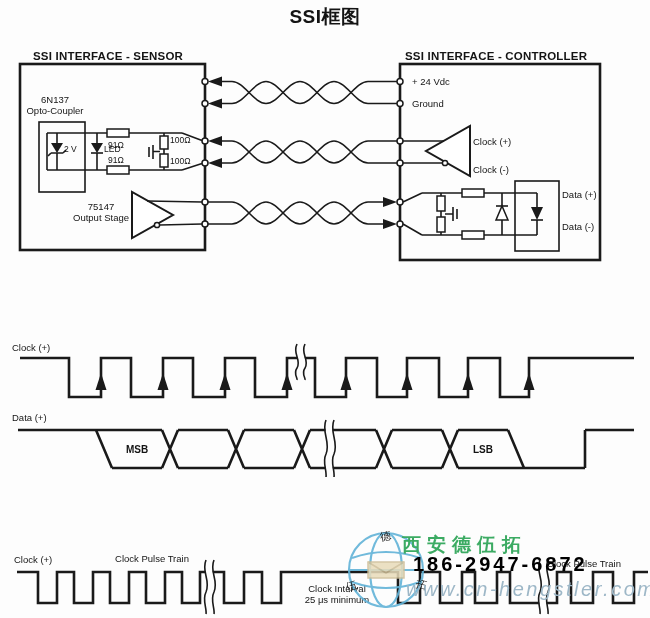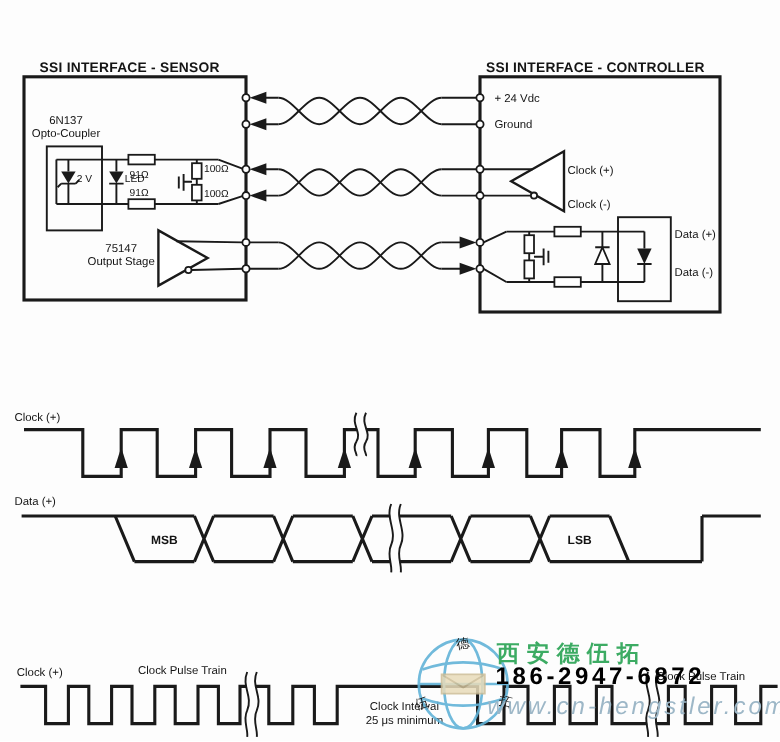--- a/index.html
+++ b/index.html
@@ -22,32 +22,33 @@
   .wavetxt{font-size:10px;font-weight:bold;}
   .wire{stroke:#1a1a1a;stroke-width:1.6;fill:none;}
   .wave{stroke:#1a1a1a;stroke-width:2.6;fill:none;stroke-linejoin:miter;}
   .box{stroke:#1a1a1a;stroke-width:2.6;fill:none;}
   .comp{stroke:#1a1a1a;stroke-width:1.5;fill:#ffffff;}
   .solid{fill:#1a1a1a;stroke:none;}
   .term{fill:#ffffff;stroke:#1a1a1a;stroke-width:1.5;}
   .squig{stroke:#1a1a1a;stroke-width:1.6;fill:none;}
   .squigband{stroke:#fdfdfd;stroke-width:7;fill:none;}
   .wm{position:absolute;left:330px;top:526px;width:320px;height:92px;}
-  .wm-company{position:absolute;left:84px;top:6px;font-size:19px;font-weight:bold;
+  .wm-company{position:absolute;left:72px;top:6px;font-size:19px;font-weight:bold;
     color:#3cab63;letter-spacing:6px;white-space:nowrap;}
   .wm-phone{position:absolute;left:83px;top:27px;font-size:20px;font-weight:bold;
     color:#000000;letter-spacing:3px;white-space:nowrap;}
   .wm-site{position:absolute;left:76px;top:52px;font-size:20px;
     color:#9db7c7;letter-spacing:2.5px;white-space:nowrap;font-style:italic;}
 </style>
 </head>
 <body>
 
 <div class="page">
 
+  <div class="title" id="title-block">SSI框图</div>
 
   <svg style="top:48px" width="650" height="240" viewBox="0 0 650 240">
 
     <g>
       <text class="hdr" x="33" y="12">SSI INTERFACE - SENSOR</text>
       <rect class="box" x="20" y="16" width="185" height="186"></rect>
       <text class="lbl" x="55" y="55" text-anchor="middle">6N137</text>
       <text class="lbl" x="55" y="66" text-anchor="middle">Opto-Coupler</text>
 
       <rect x="39" y="74" width="46" height="70" fill="none" stroke="#1a1a1a" stroke-width="1.6"></rect>

